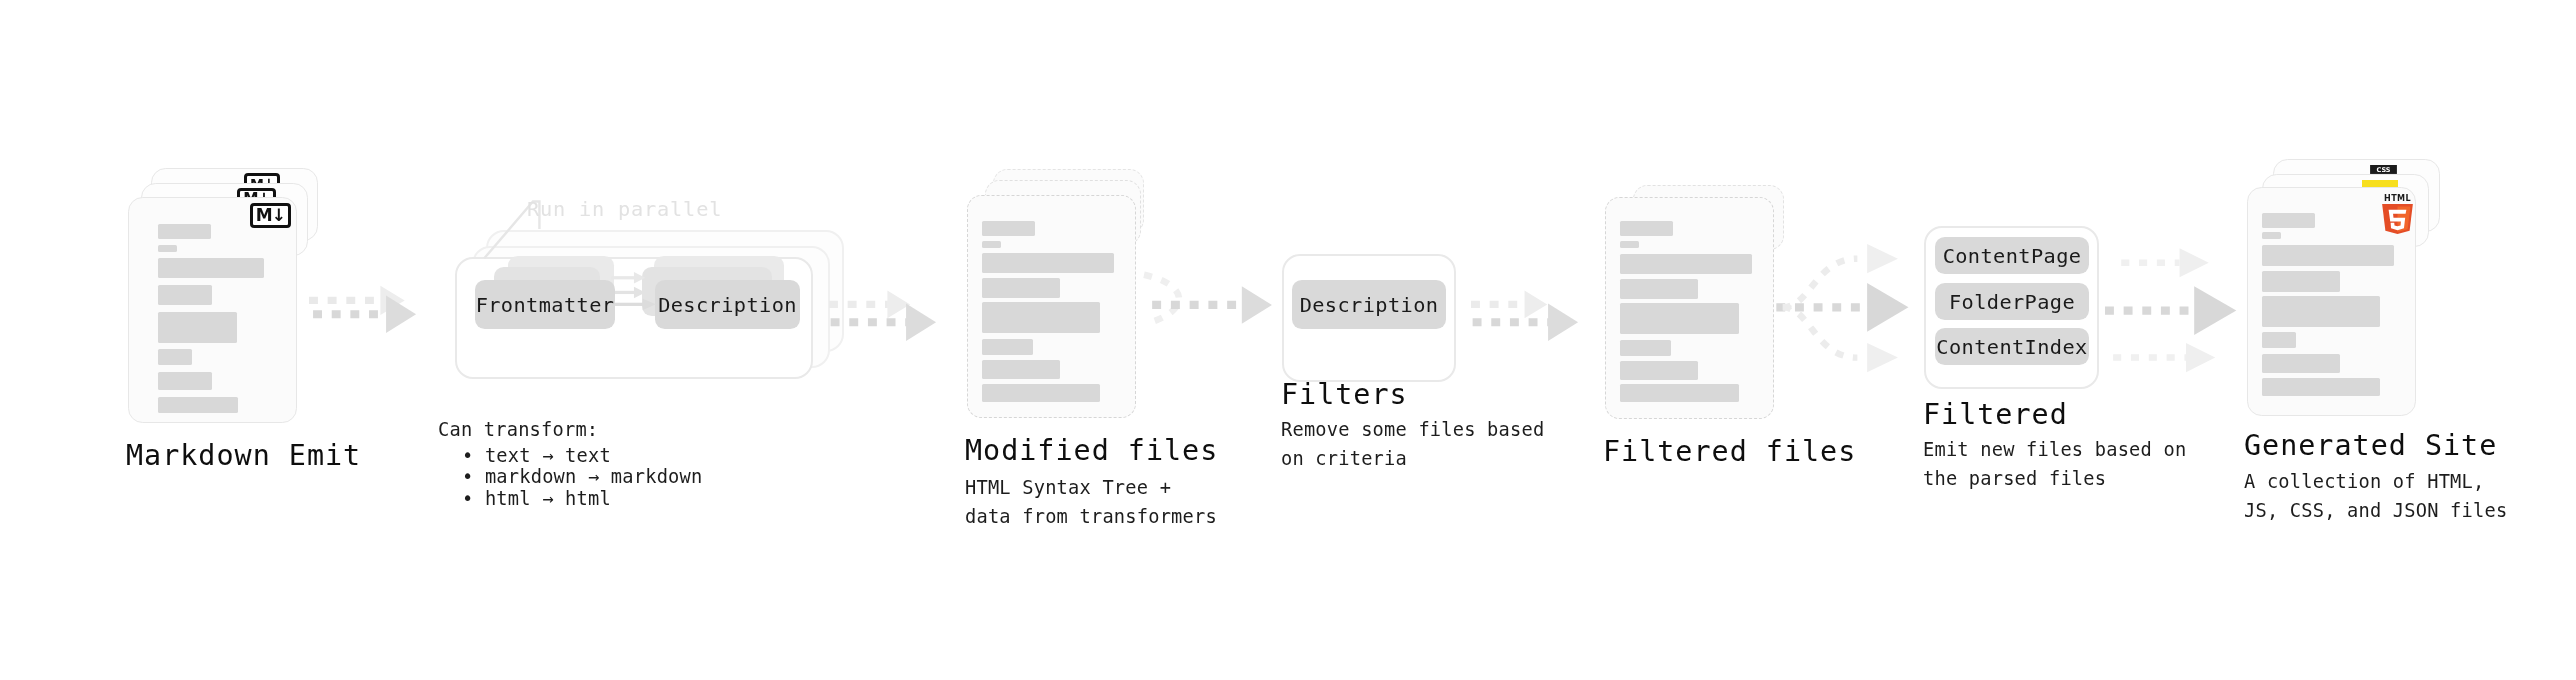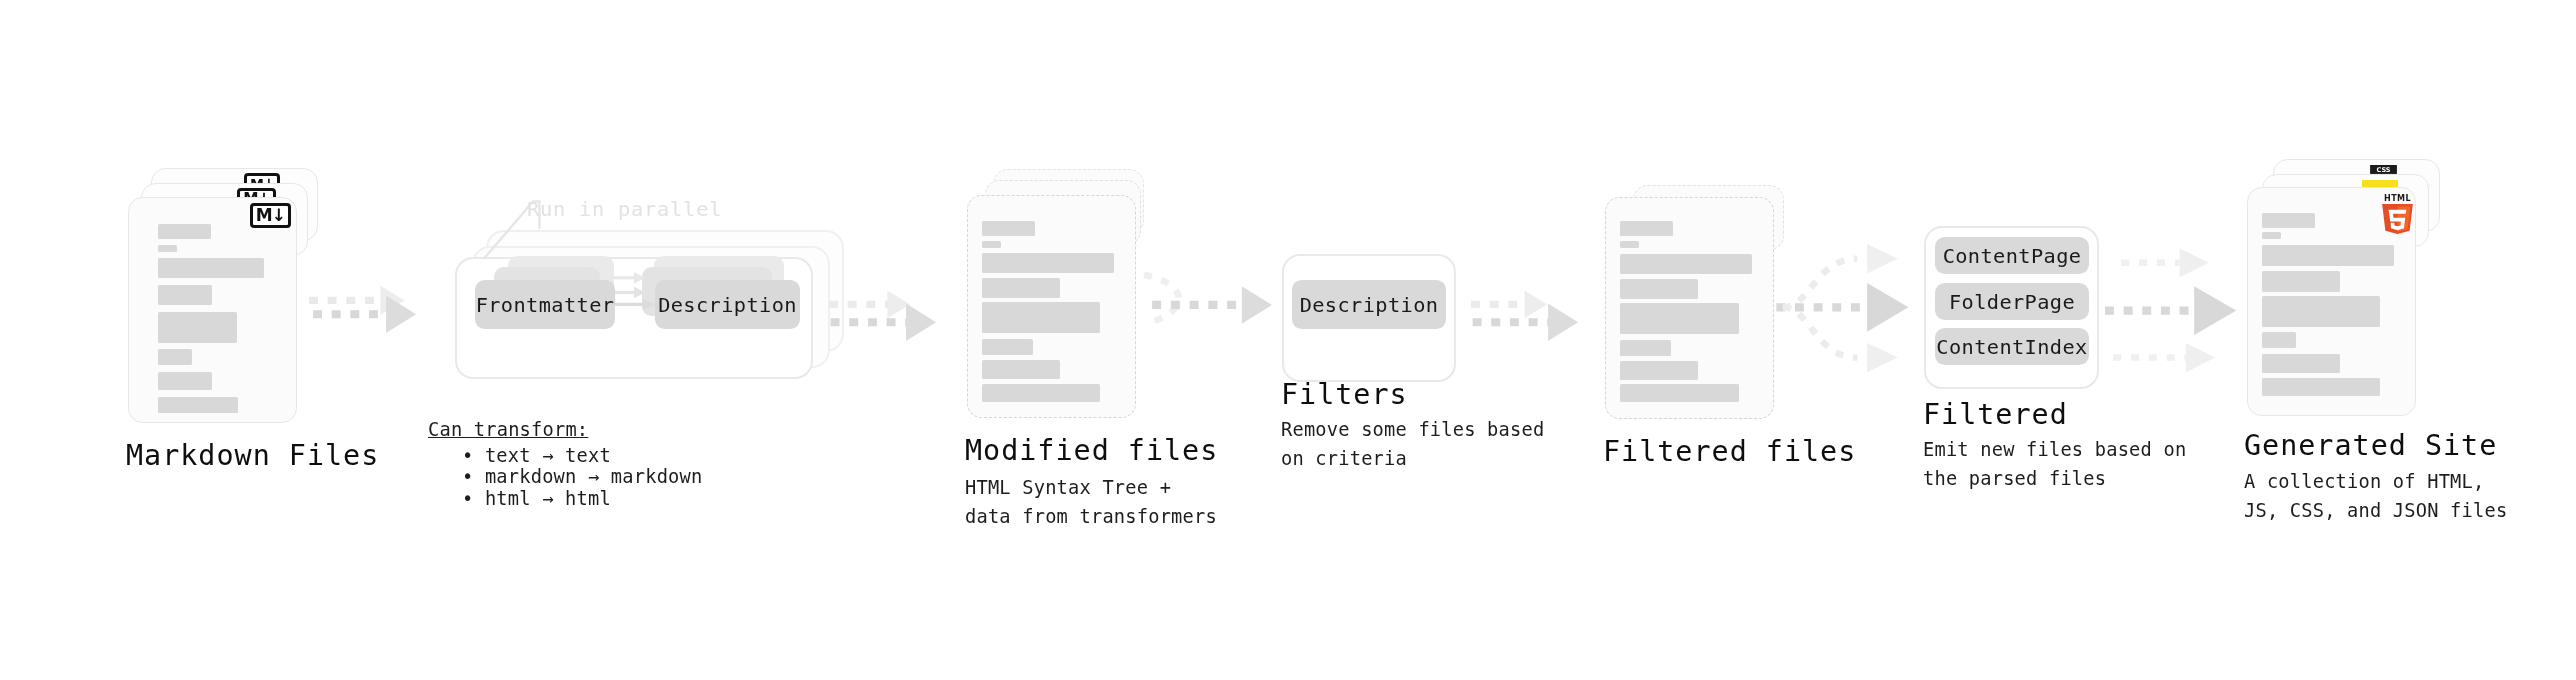--- a/index.html
+++ b/index.html
@@ -111,21 +111,21 @@
     <div class="bar" style="left:158px;top:224px;width:53px;height:14.6px;"></div>
     <div class="bar" style="left:158px;top:245px;width:18.7px;height:6.5px;"></div>
     <div class="bar" style="left:158px;top:258px;width:106px;height:20.3px;"></div>
     <div class="bar" style="left:158px;top:285px;width:54px;height:20.3px;"></div>
     <div class="bar" style="left:158px;top:312px;width:79px;height:31px;"></div>
     <div class="bar" style="left:158px;top:349px;width:34px;height:16.3px;"></div>
     <div class="bar" style="left:158px;top:372px;width:54px;height:18px;"></div>
     <div class="bar" style="left:158px;top:397px;width:80px;height:16.3px;"></div>
   </div>
 
-  <div class="title" style="left:126px;top:439px;">Markdown Files</div>
+  <div class="title" style="left:126px;top:439px;">Markdown Emit</div>
 
   <svg style="left:309px;top:268px;width:146px;height:73px;" viewBox="0 0 180 90" width="146" height="73">
     <line x1="0" y1="40" x2="92" y2="40" stroke="#e9e9e9" stroke-width="9" stroke-dasharray="11 12"></line>
     <polygon points="88,22 88,58 118,40" fill="#ededed"></polygon>
     <line x1="5" y1="57" x2="100" y2="57" stroke="#d8d8d8" stroke-width="10" stroke-dasharray="11 12"></line>
     <polygon points="95,34 95,80 132,57" fill="#dcdcdc"></polygon>
   </svg>
 
   <div>
 
@@ -152,21 +152,21 @@
       <line x1="0" y1="9" x2="36" y2="9" stroke="#dcdcdc" stroke-width="4"></line>
       <polygon points="34,2 34,16 50,9" fill="#dcdcdc"></polygon>
     </svg>
 
     <svg style="left:484px;top:195px;width:106px;height:73px;" viewBox="0 0 130 90" width="106" height="73">
       <polyline points="0,78 60,8 68,8 68,42" fill="none" stroke="#e6e6e6" stroke-width="3"></polyline>
     </svg>
     <div class="faint-label" style="left:527px;top:197px;">Run in parallel</div>
   </div>
 
-  <div class="desc" style="left:428px;top:416px;text-decoration:underline;">Can transform:</div>
+  <div class="desc" style="left:438px;top:416px;">Can transform:</div>
   <div class="desc" style="left:462px;top:442px;">• text → text</div>
   <div class="desc" style="left:462px;top:463px;">• markdown → markdown</div>
   <div class="desc" style="left:462px;top:485px;">• html → html</div>
 
   <svg style="left:829px;top:276px;width:146px;height:73px;" viewBox="0 0 180 90" width="146" height="73">
     <line x1="0" y1="35" x2="75" y2="35" stroke="#ebebeb" stroke-width="9" stroke-dasharray="11 12"></line>
     <polygon points="72,18 72,52 100,35" fill="#ededed"></polygon>
     <line x1="2" y1="57" x2="100" y2="57" stroke="#d8d8d8" stroke-width="10" stroke-dasharray="11 12"></line>
     <polygon points="95,34 95,80 132,57" fill="#dcdcdc"></polygon>
   </svg>

